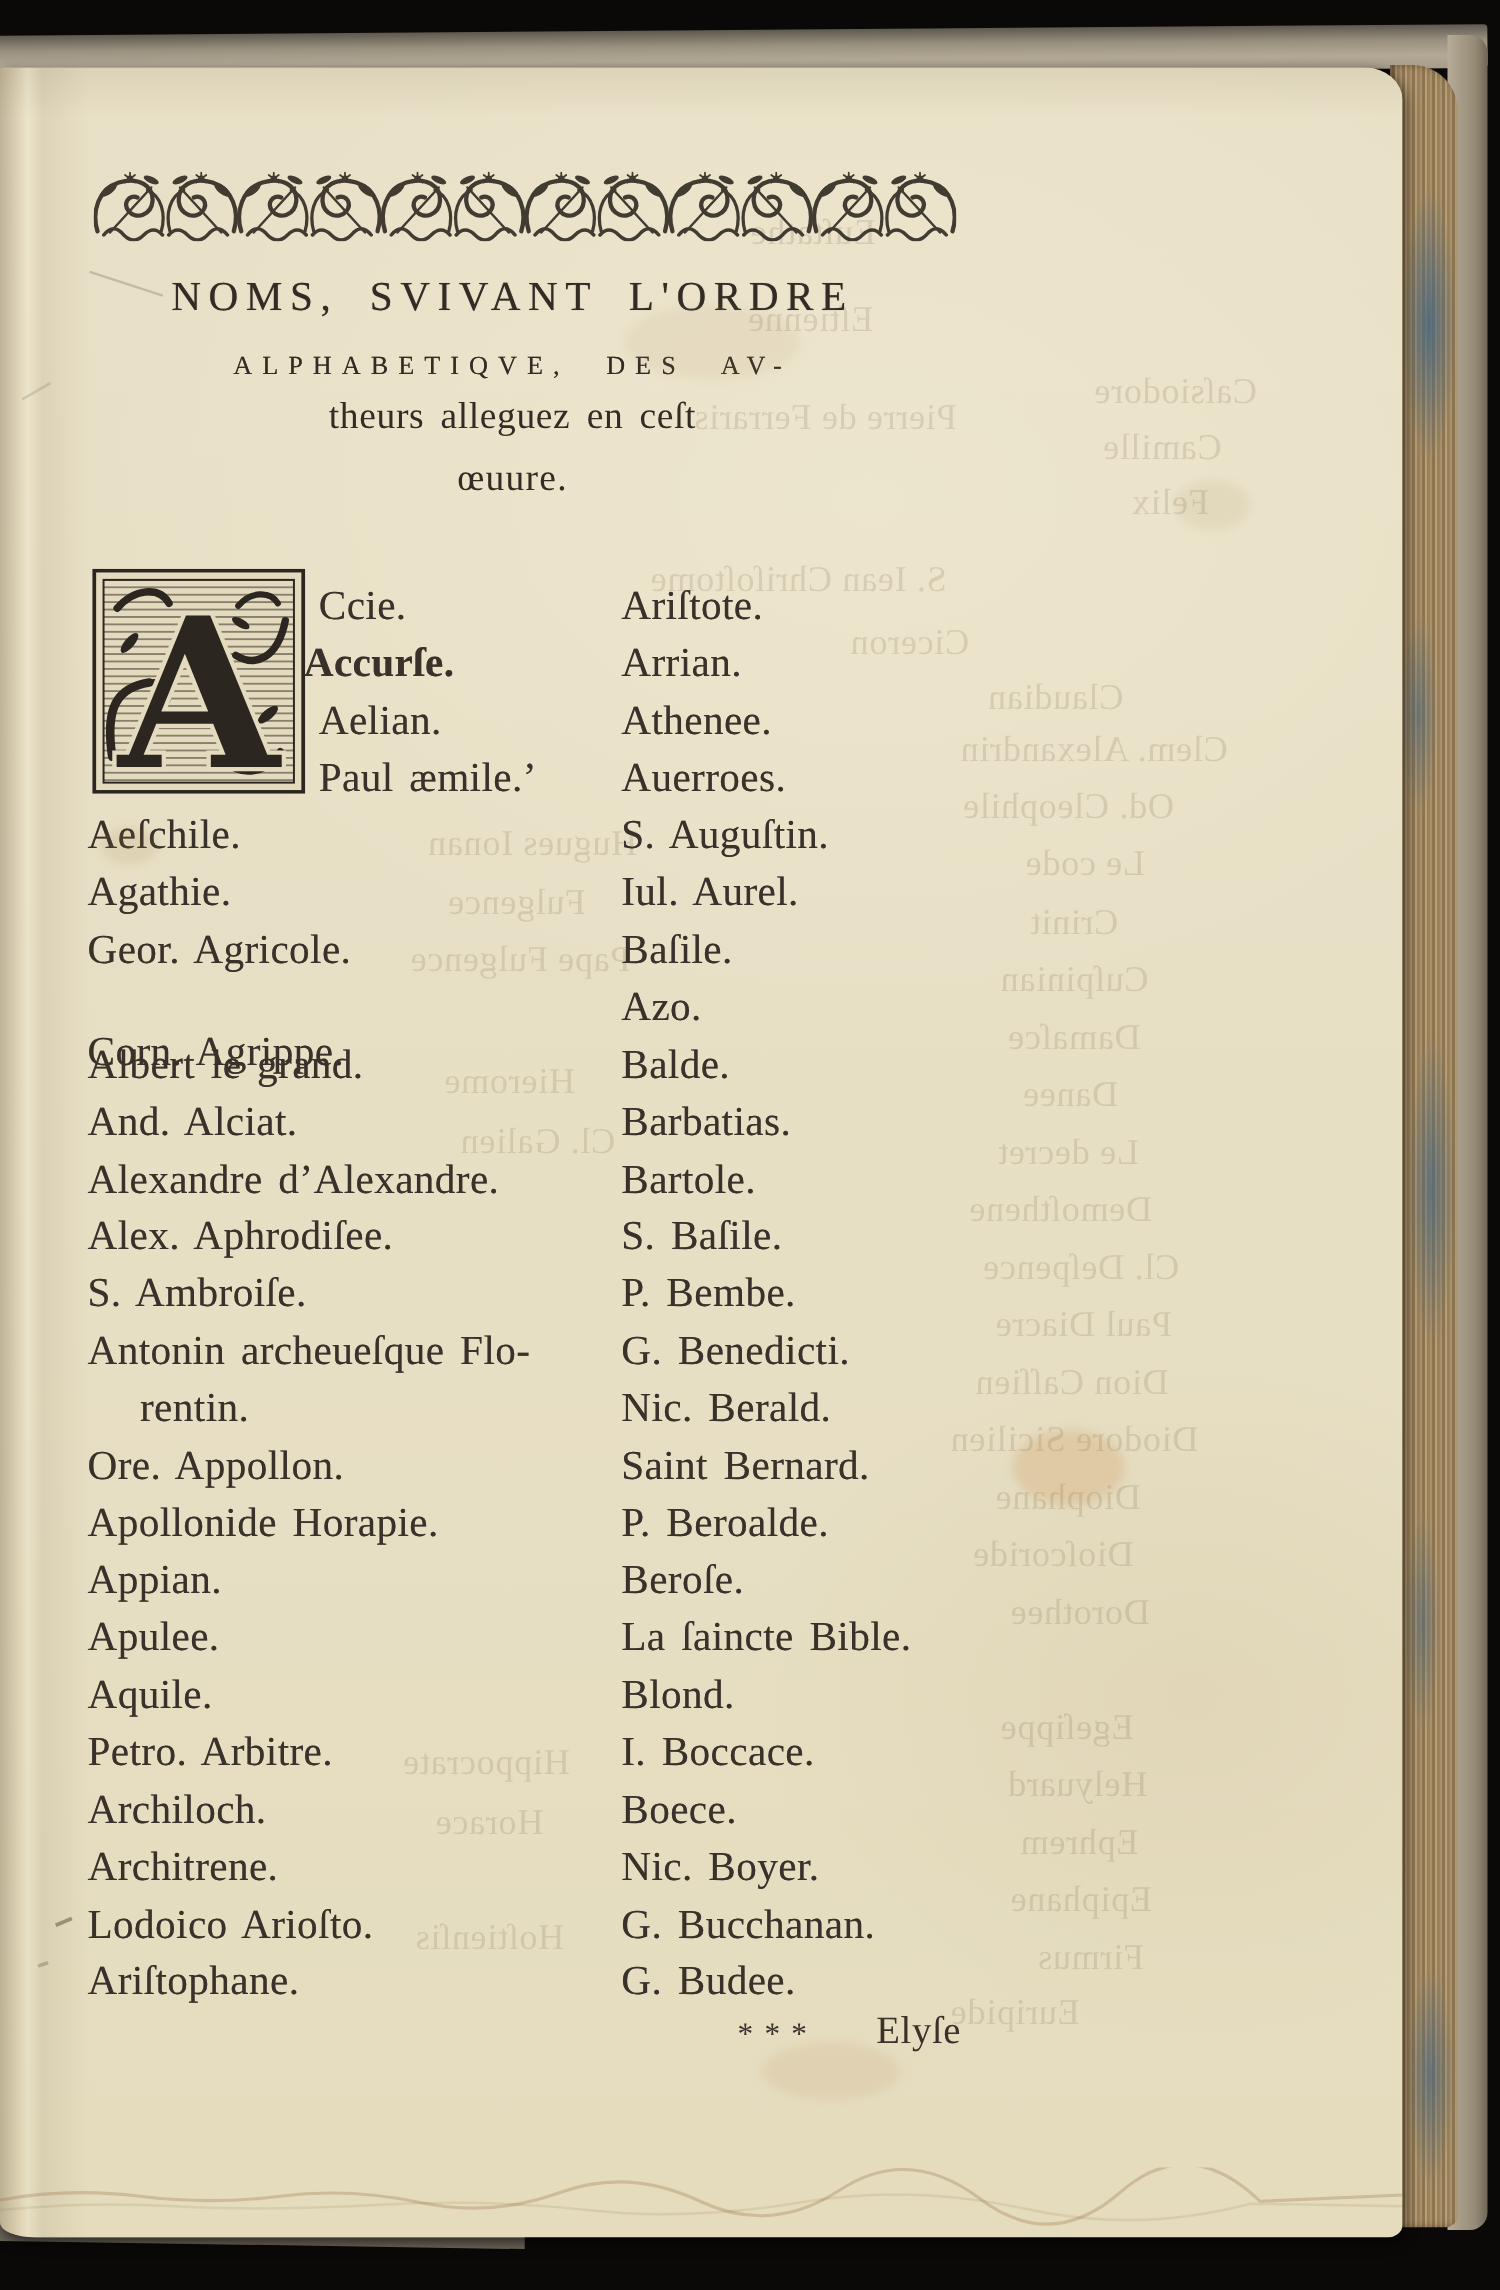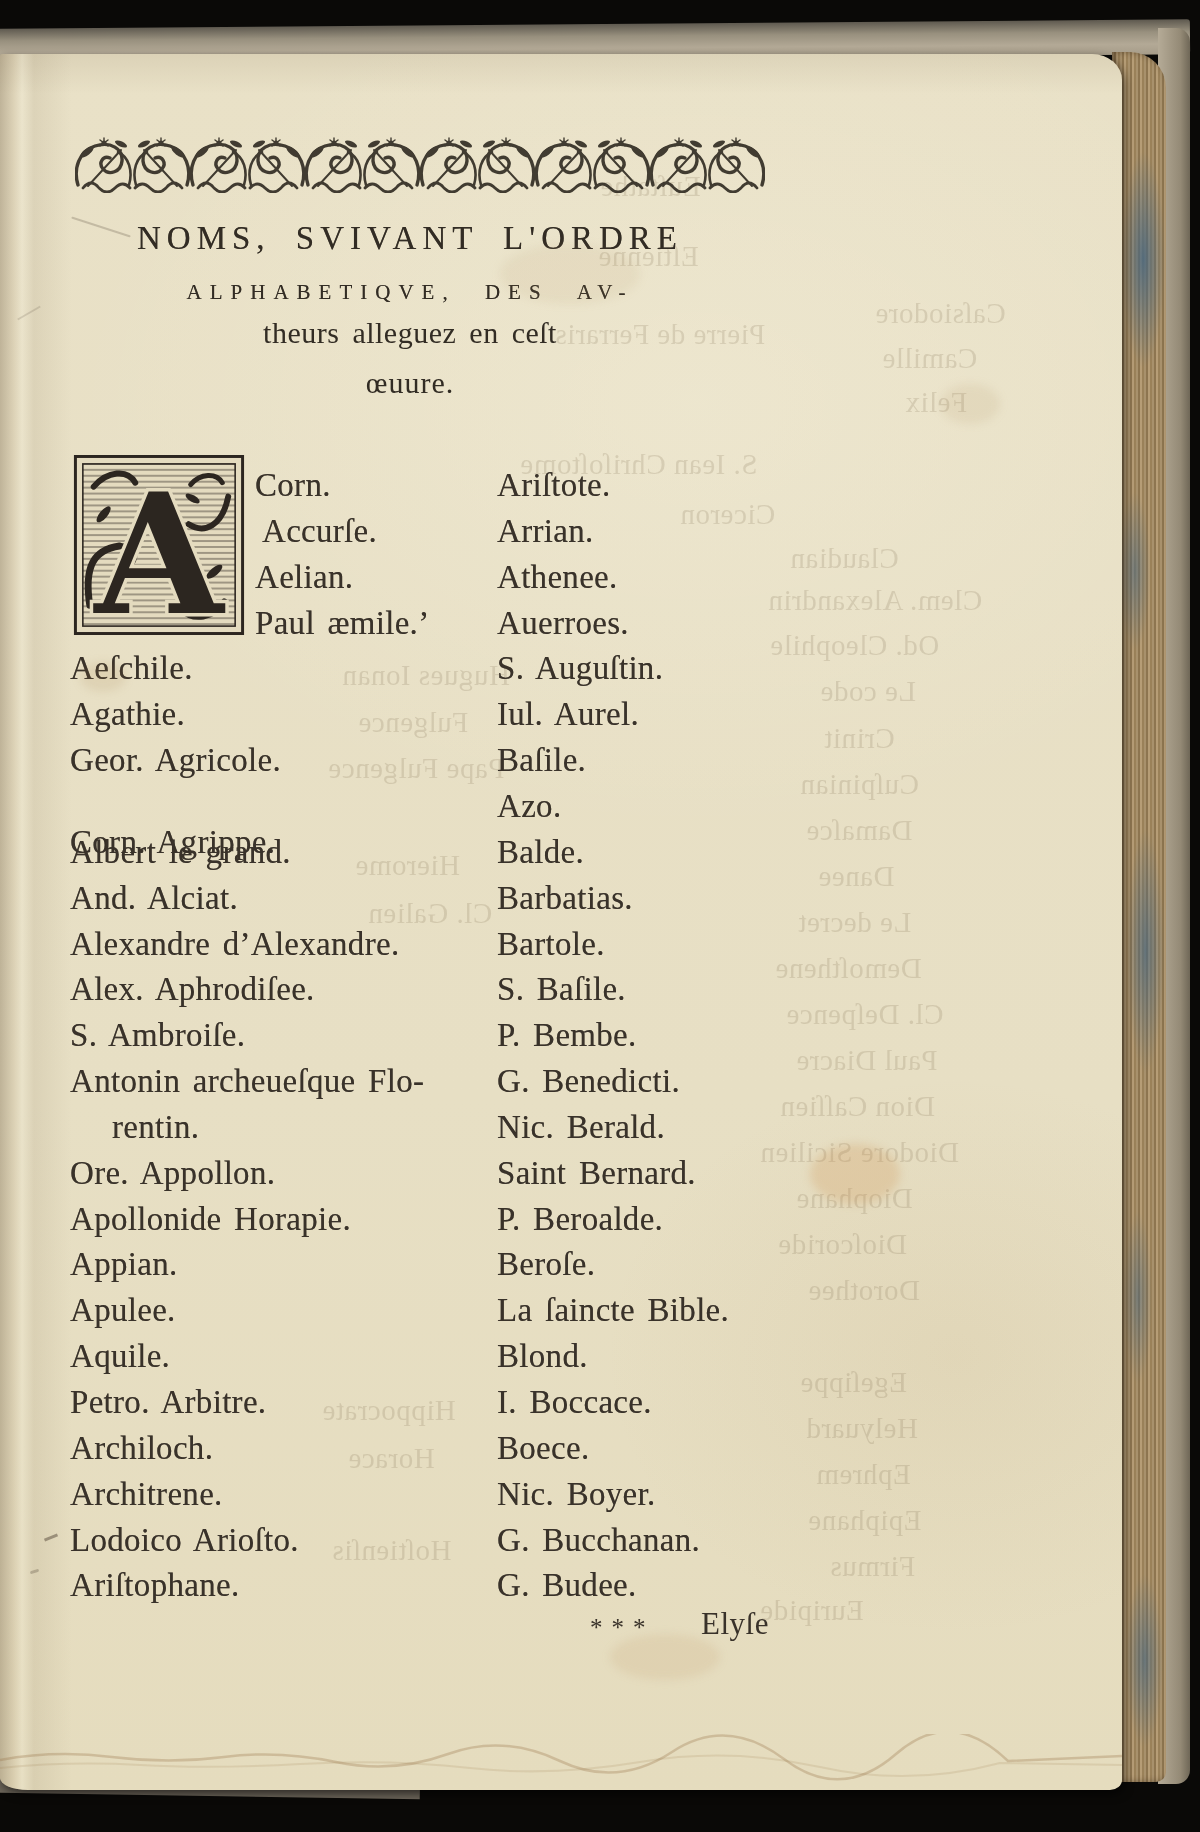--- a/index.html
+++ b/index.html
@@ -165,22 +165,22 @@
       <g fill="#2c2620">
         <ellipse cx="30" cy="60" rx="10" ry="4" transform="rotate(-50 30 60)"></ellipse>
         <ellipse cx="142" cy="118" rx="10" ry="4" transform="rotate(-40 142 118)"></ellipse>
         <ellipse cx="120" cy="44" rx="8" ry="3.4" transform="rotate(30 120 44)"></ellipse>
         <ellipse cx="40" cy="140" rx="8" ry="3.4" transform="rotate(35 40 140)"></ellipse>
       </g>
       <text x="86" y="160" text-anchor="middle" font-family="'DejaVu Serif', serif" font-weight="bold" font-size="168" fill="#2c2620" stroke="#e4dbbf" stroke-width="7" paint-order="stroke">A</text>
     </svg>
 
     <div id="rows">
-        <div class="entry" style="left: 255px; top: 412px;">Corn.</div>
-        <div class="entry" style="left: 262px; top: 457.85px;">Accurſe.</div>
+        <div class="entry" style="left: 255px; top: 412px;">Ccie.</div>
+        <div class="entry" style="left: 243px; top: 457.85px; font-weight: bold;">Accurſe.</div>
         <div class="entry" style="left: 255px; top: 503.7px;">Aelian.</div>
         <div class="entry" style="left: 255px; top: 549.55px;">Paul æmile.’</div>
         <div class="entry" style="left: 70px; top: 595.4px;">Aeſchile.</div>
         <div class="entry" style="left: 70px; top: 641.25px;">Agathie.</div>
         <div class="entry" style="left: 70px; top: 687.1px;">Geor. Agricole.</div>
         <div class="entry" style="left: 70px; top: 732.95px; margin-top: 36px;">Corn. Agrippe.</div>
         <div class="entry" style="left: 70px; top: 778.8px;">Albert le grand.</div>
         <div class="entry" style="left: 70px; top: 824.65px;">And. Alciat.</div>
         <div class="entry" style="left: 70px; top: 870.5px;">Alexandre d’Alexandre.</div>
         <div class="entry" style="left: 70px; top: 916.35px;">Alex. Aphrodiſee.</div>

